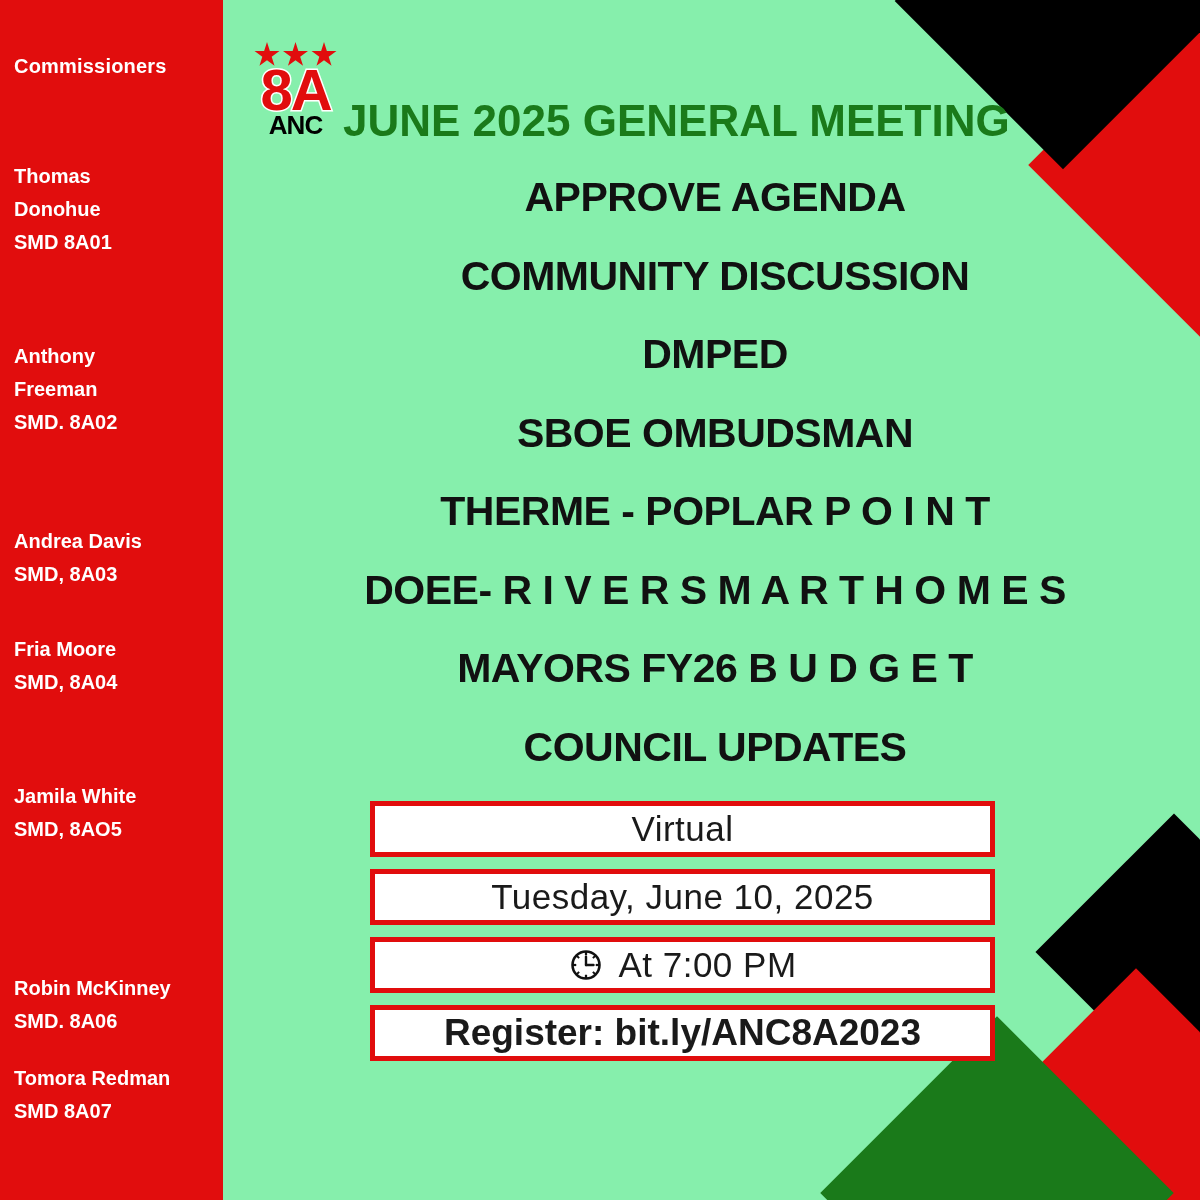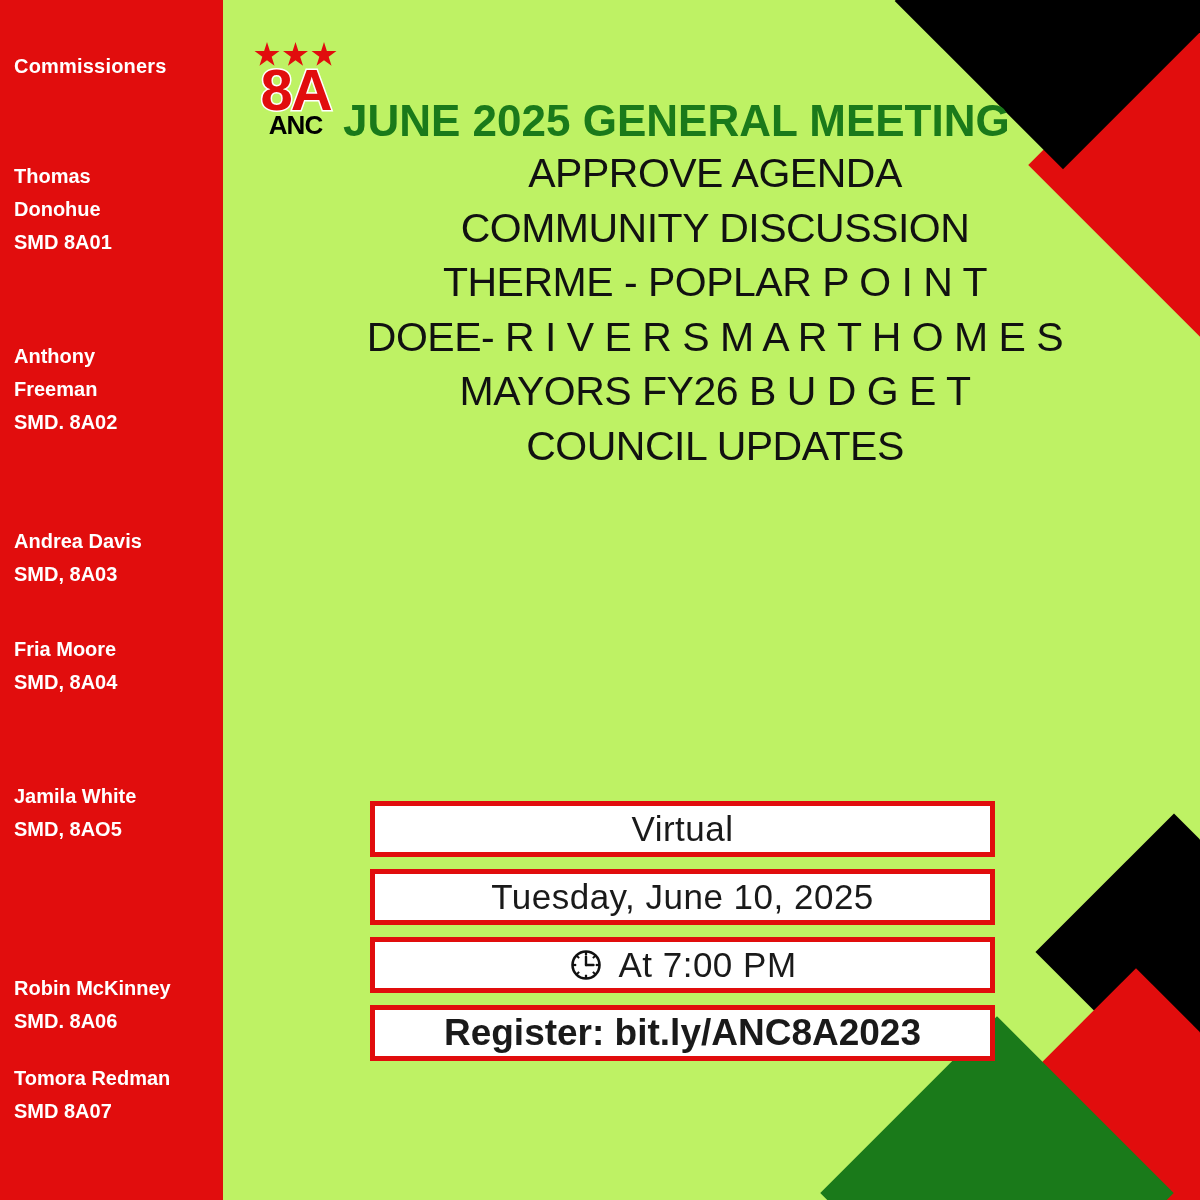--- a/index.html
+++ b/index.html
@@ -4,21 +4,21 @@
 <style>
   html, body {
     margin: 0;
     padding: 0;
     background: #ffffff;
   }
   #poster {
     position: relative;
     width: 1200px;
     height: 1200px;
-    background: #bef264;
+    background: #86efac;
     overflow: hidden;
     font-family: "Liberation Sans", sans-serif;
   }
 
   
   .corner-layer {
     position: absolute;
     inset: 0;
     pointer-events: none;
   }
@@ -178,25 +178,26 @@
   
   #agenda {
     position: absolute;
     left: 240px;
     top: 146px;
     width: 950px;
     text-align: center;
   }
   .agenda-line {
     font-size: 41px;
-    font-weight: normal;
+    font-weight: bold;
     color: #111111;
     line-height: 1.33;
     white-space: nowrap;
     letter-spacing: -0.5px;
+    margin-top: 24px;
   }
 
   
   #info {
     position: absolute;
     left: 370px;
     top: 801px;
     width: 625px;
   }
   .info-box {
@@ -272,20 +273,22 @@
       </div>
       <div class="logo-8a">8A</div>
       <div class="logo-anc">ANC</div>
     </div>
     <div id="meeting-title">JUNE 2025 GENERAL MEETING</div>
   </div>
 
   <div id="agenda">
     <div class="agenda-line">APPROVE AGENDA</div>
     <div class="agenda-line">COMMUNITY DISCUSSION</div>
+    <div class="agenda-line">DMPED</div>
+    <div class="agenda-line">SBOE OMBUDSMAN</div>
     <div class="agenda-line">THERME - POPLAR P O I N T</div>
     <div class="agenda-line">DOEE- R I V E R S M A R T H O M E S</div>
     <div class="agenda-line">MAYORS FY26 B U D G E T</div>
     <div class="agenda-line">COUNCIL UPDATES</div>
   </div>
 
   <div id="info">
 
     <div class="info-box">
       <span class="info-text">Virtual</span>

